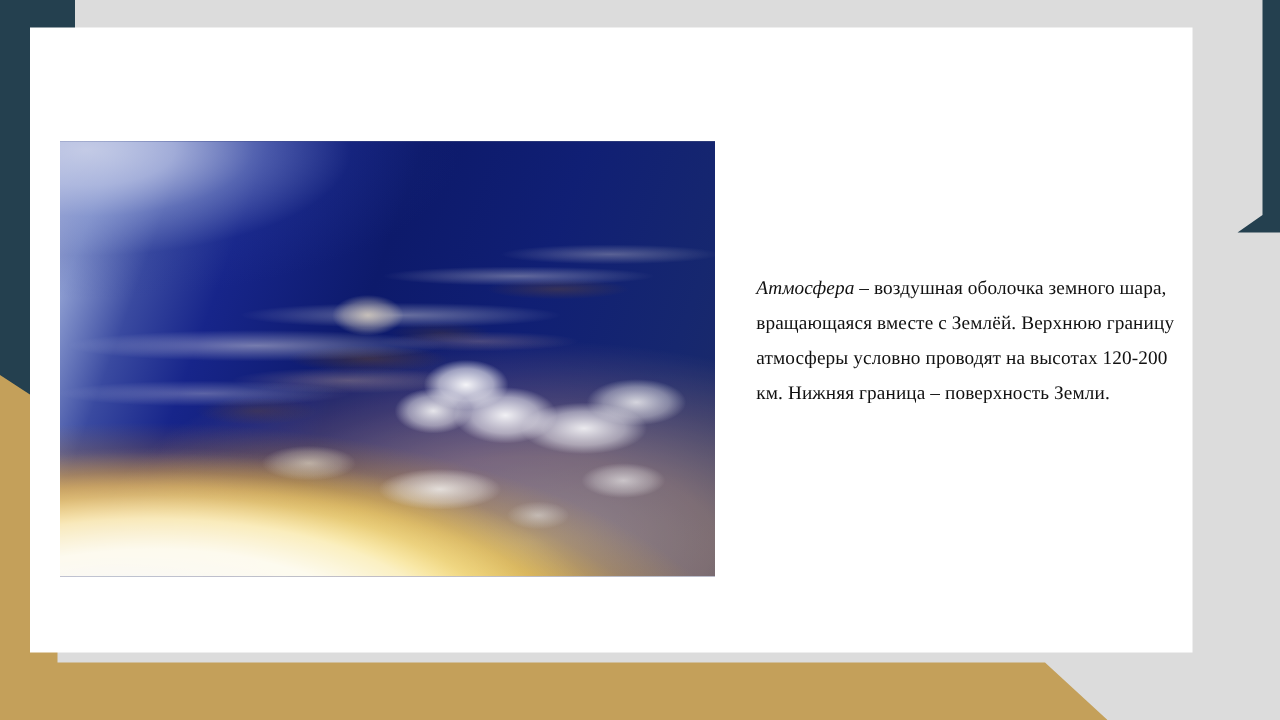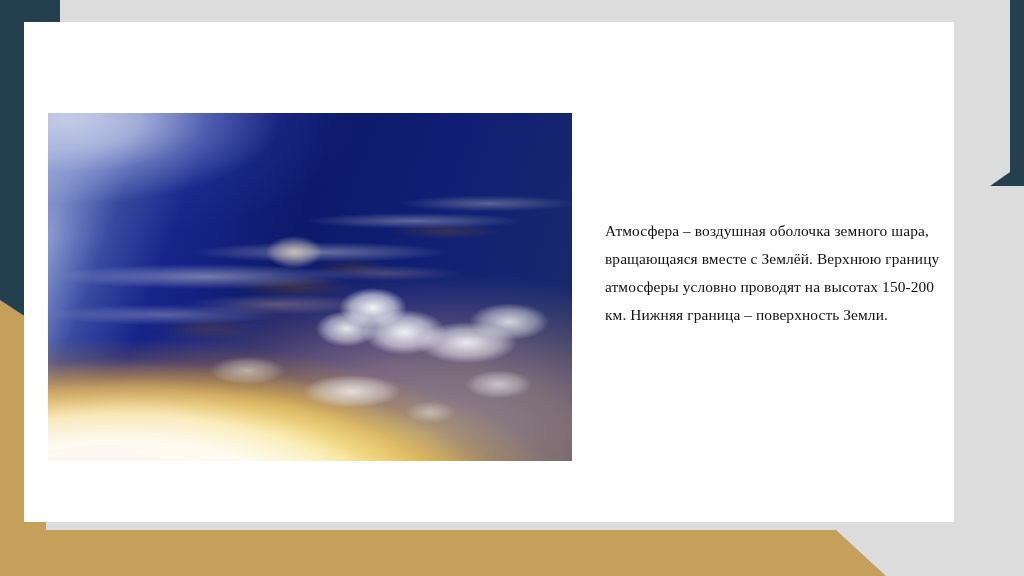--- a/index.html
+++ b/index.html
@@ -197,20 +197,21 @@
     position: absolute;
     left: 605px; top: 202px;
     width: 350px;
     z-index: 6;
     color: #111111;
     font-size: 15.4px;
     line-height: 28px;
     letter-spacing: 0.1px;
   }
   #caption .term {
+    font-style: italic;
   }
 </style>
 </head>
 <body>
 
 <div id="slide">
 
   <div class="deco" id="grey-plate"></div>
   <div class="deco" id="navy-band"></div>
   <div class="deco" id="gold-band"></div>
@@ -220,15 +221,15 @@
     <div class="layer sky"></div>
     <div class="layer ocean"></div>
     <div class="layer haze-gold"></div>
     <div class="layer haze-gold2"></div>
     <div class="layer limb-white"></div>
     <div class="layer shadows"></div>
     <div class="layer streaks"></div>
     <div class="layer cumulus"></div>
   </div>
 
-  <p id="caption"><span class="term">Атмосфера</span><span> – </span><span>воздушная оболочка земного шара, вращающаяся вместе с Землёй. Верхнюю границу атмосферы условно проводят на высотах 150-200 км. Нижняя граница – поверхность Земли.</span></p>
+  <p id="caption"><span class="term">Атмосфера</span><span> – </span><span>воздушная оболочка земного шара, вращающаяся вместе с Землёй. Верхнюю границу атмосферы условно проводят на высотах 120-200 км. Нижняя граница – поверхность Земли.</span></p>
 
 </div>
 
 </body></html>

